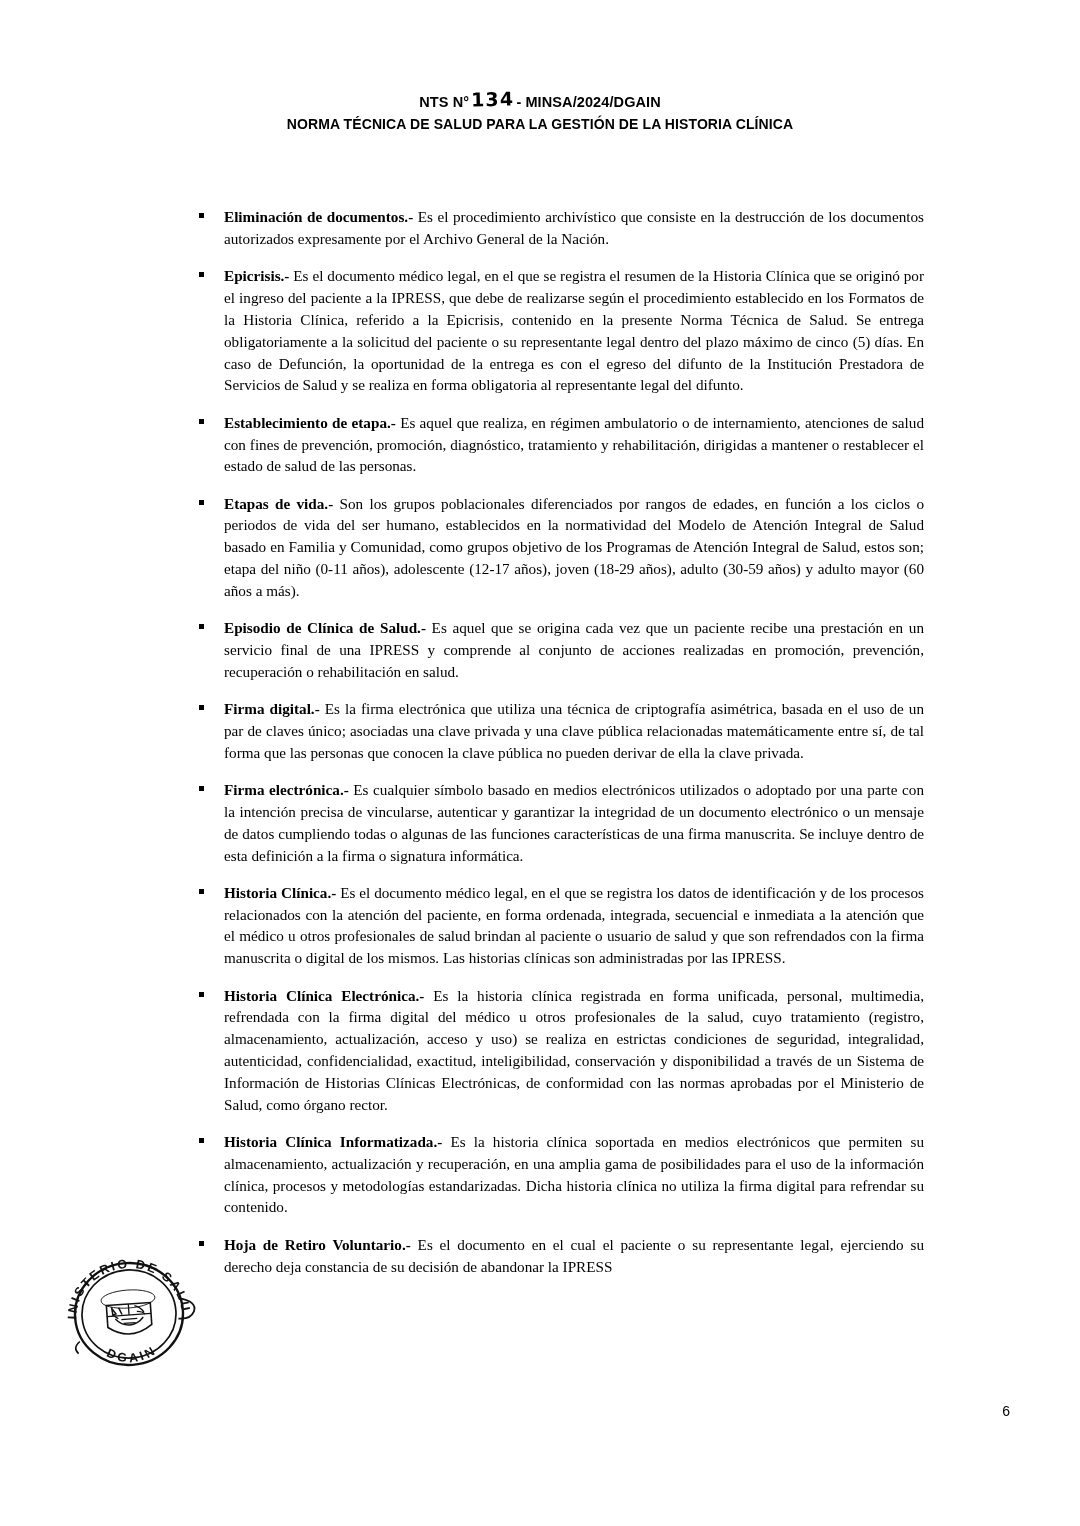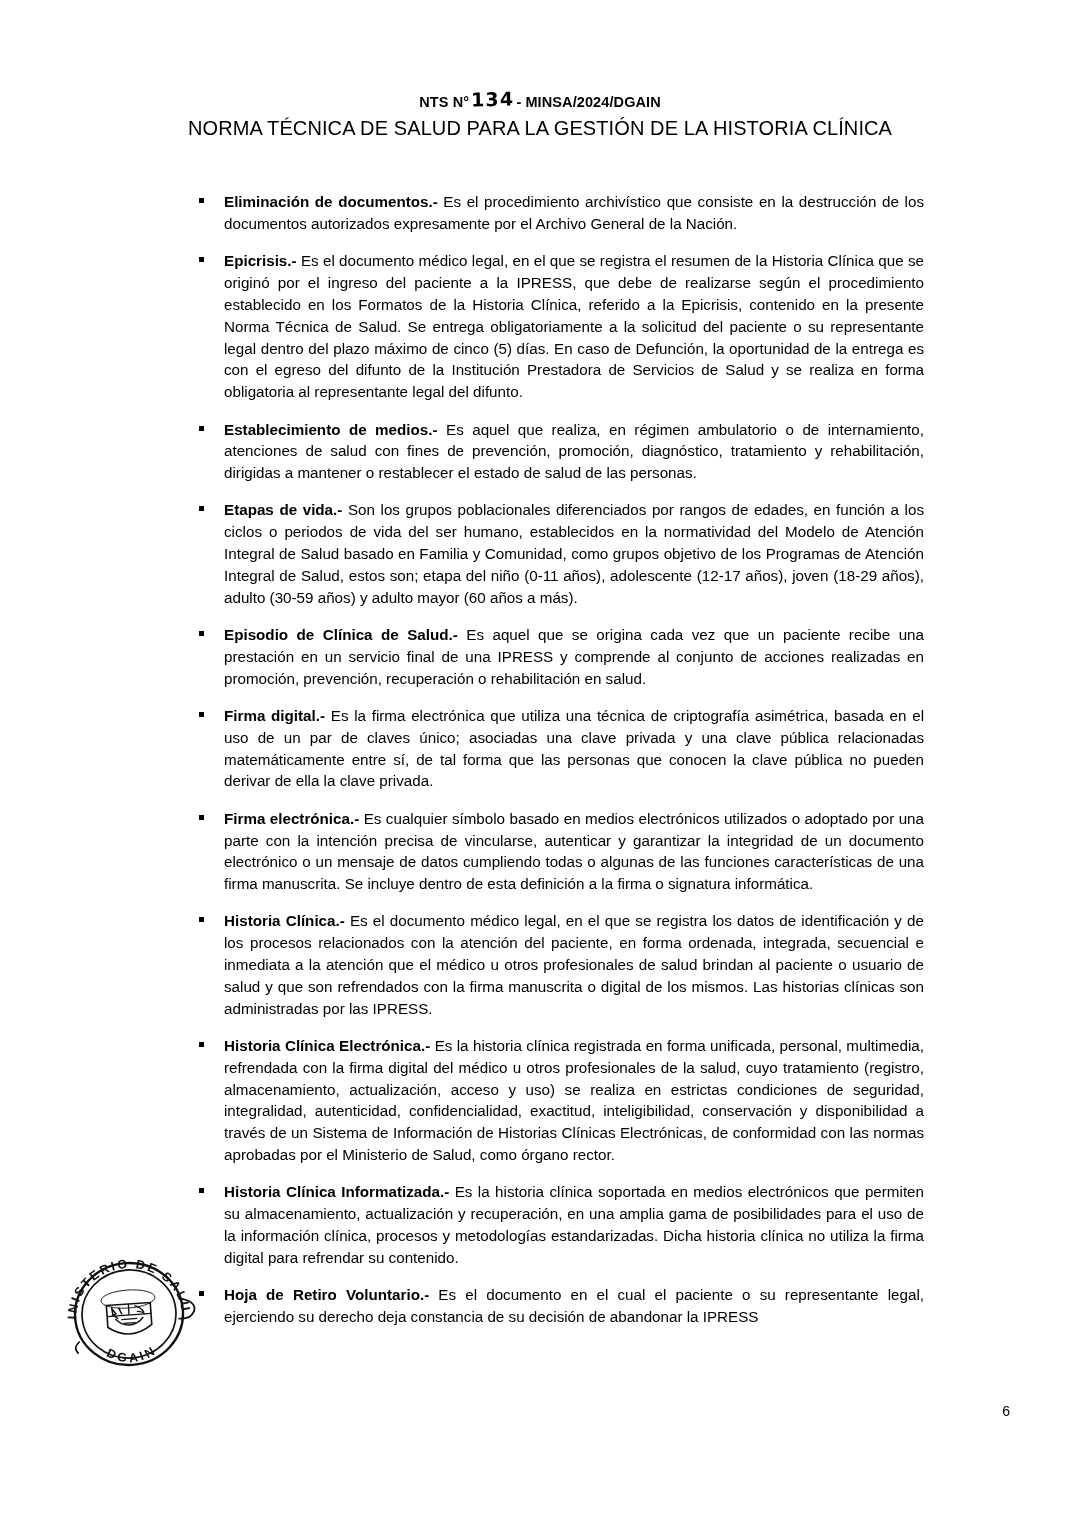--- a/index.html
+++ b/index.html
@@ -39,33 +39,34 @@
   .doc-header .hdr-line1 .nts-code {
     font-family: "DejaVu Sans", sans-serif;
     font-size: 19px;
     font-weight: bold;
     letter-spacing: 1.2px;
     display: inline-block;
     transform: translateY(-1px) rotate(-1.2deg);
     padding: 0 2px;
   }
   .doc-header .hdr-line2 {
-    font-size: 20px;
-    font-weight: normal;
+    font-size: 14px;
+    font-weight: bold;
     letter-spacing: 0.1px;
     display: block;
     margin-top: 2px;
   }
 
   
   .content {
     position: absolute;
     left: 197px;
-    top: 176px;
+    top: 191px;
     width: 727px;
+    font-family: Liberation Serif, serif;
   }
   .bullet-item {
     position: relative;
     padding-left: 27px;
     margin-bottom: 15.5px;
     font-size: 15.2px;
     line-height: 1.435;
     text-align: justify;
     text-justify: inter-word;
     hyphens: none;
@@ -118,21 +119,21 @@
 
     <p class="bullet-item">
       <span class="bullet-mark"></span><span class="term">Eliminación de documentos.-</span><span> Es el procedimiento archivístico que consiste en la destrucción de los documentos autorizados expresamente por el Archivo General de la Nación.</span>
     </p>
 
     <p class="bullet-item">
       <span class="bullet-mark"></span><span class="term">Epicrisis.-</span><span> Es el documento médico legal, en el que se registra el resumen de la Historia Clínica que se originó por el ingreso del paciente a la IPRESS, que debe de realizarse según el procedimiento establecido en los Formatos de la Historia Clínica, referido a la Epicrisis, contenido en la presente Norma Técnica de Salud. Se entrega obligatoriamente a la solicitud del paciente o su representante legal dentro del plazo máximo de cinco (5) días. En caso de Defunción, la oportunidad de la entrega es con el egreso del difunto de la Institución Prestadora de Servicios de Salud y se realiza en forma obligatoria al representante legal del difunto.</span>
     </p>
 
     <p class="bullet-item">
-      <span class="bullet-mark"></span><span class="term">Establecimiento de medios.-</span><span> Es aquel que realiza, en régimen ambulatorio o de internamiento, atenciones de salud con fines de prevención, promoción, diagnóstico, tratamiento y rehabilitación, dirigidas a mantener o restablecer el estado de salud de las personas.</span>
+      <span class="bullet-mark"></span><span class="term">Establecimiento de etapa.-</span><span> Es aquel que realiza, en régimen ambulatorio o de internamiento, atenciones de salud con fines de prevención, promoción, diagnóstico, tratamiento y rehabilitación, dirigidas a mantener o restablecer el estado de salud de las personas.</span>
     </p>
 
     <p class="bullet-item">
       <span class="bullet-mark"></span><span class="term">Etapas de vida.-</span><span> Son los grupos poblacionales diferenciados por rangos de edades, en función a los ciclos o periodos de vida del ser humano, establecidos en la normatividad del Modelo de Atención Integral de Salud basado en Familia y Comunidad, como grupos objetivo de los Programas de Atención Integral de Salud, estos son; etapa del niño (0-11 años), adolescente (12-17 años), joven (18-29 años), adulto (30-59 años) y adulto mayor (60 años a más).</span>
     </p>
 
     <p class="bullet-item">
       <span class="bullet-mark"></span><span class="term">Episodio de Clínica de Salud.-</span><span> Es aquel que se origina cada vez que un paciente recibe una prestación en un servicio final de una IPRESS y comprende al conjunto de acciones realizadas en promoción, prevención, recuperación o rehabilitación en salud.</span>
     </p>
 

